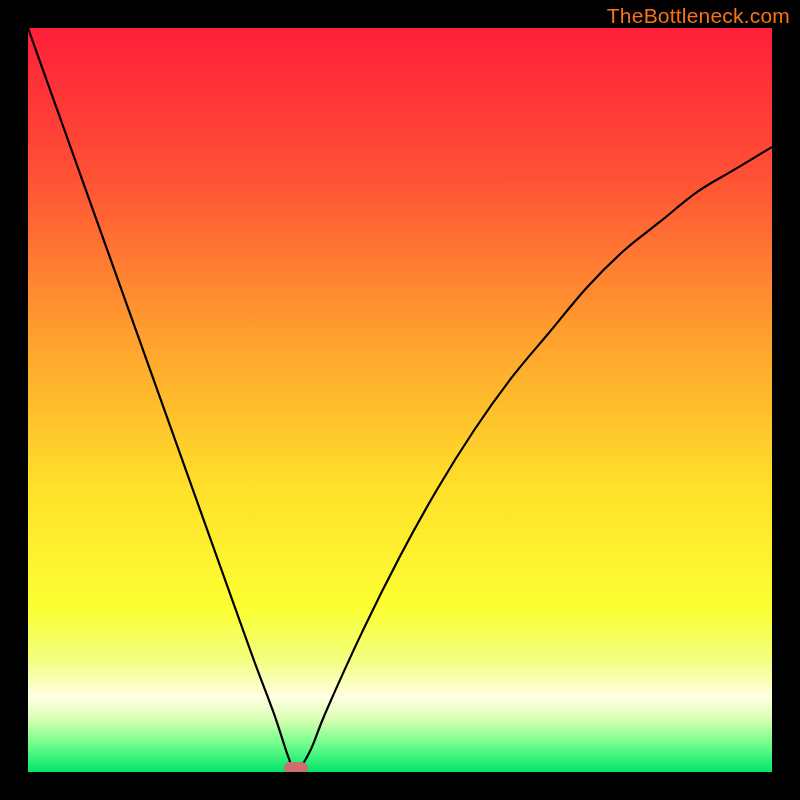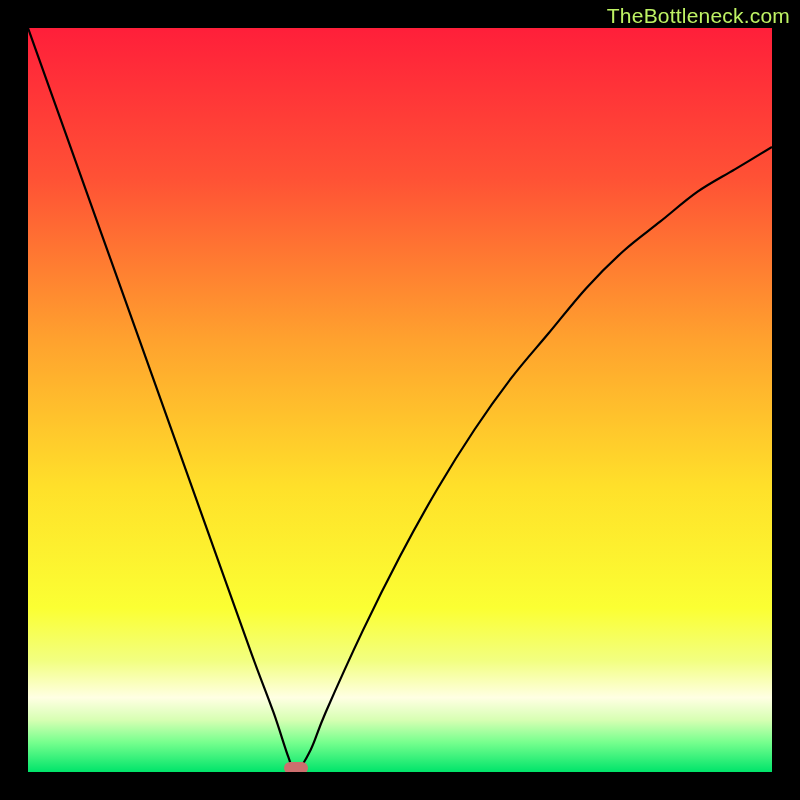--- a/index.html
+++ b/index.html
@@ -31,21 +31,21 @@
     inset: 0;
   }
   .curve {
     position: absolute;
     inset: 0;
   }
   .watermark {
     position: absolute;
     top: 4px;
     right: 10px;
-    color: #bef264;
+    color: #f97316;
     font-size: 21px;
     letter-spacing: 0.2px;
   }
   .optimum-marker {
     position: absolute;
     border-radius: 10px;
     background: #cc6f6e;
   }
 </style>
 </head>

